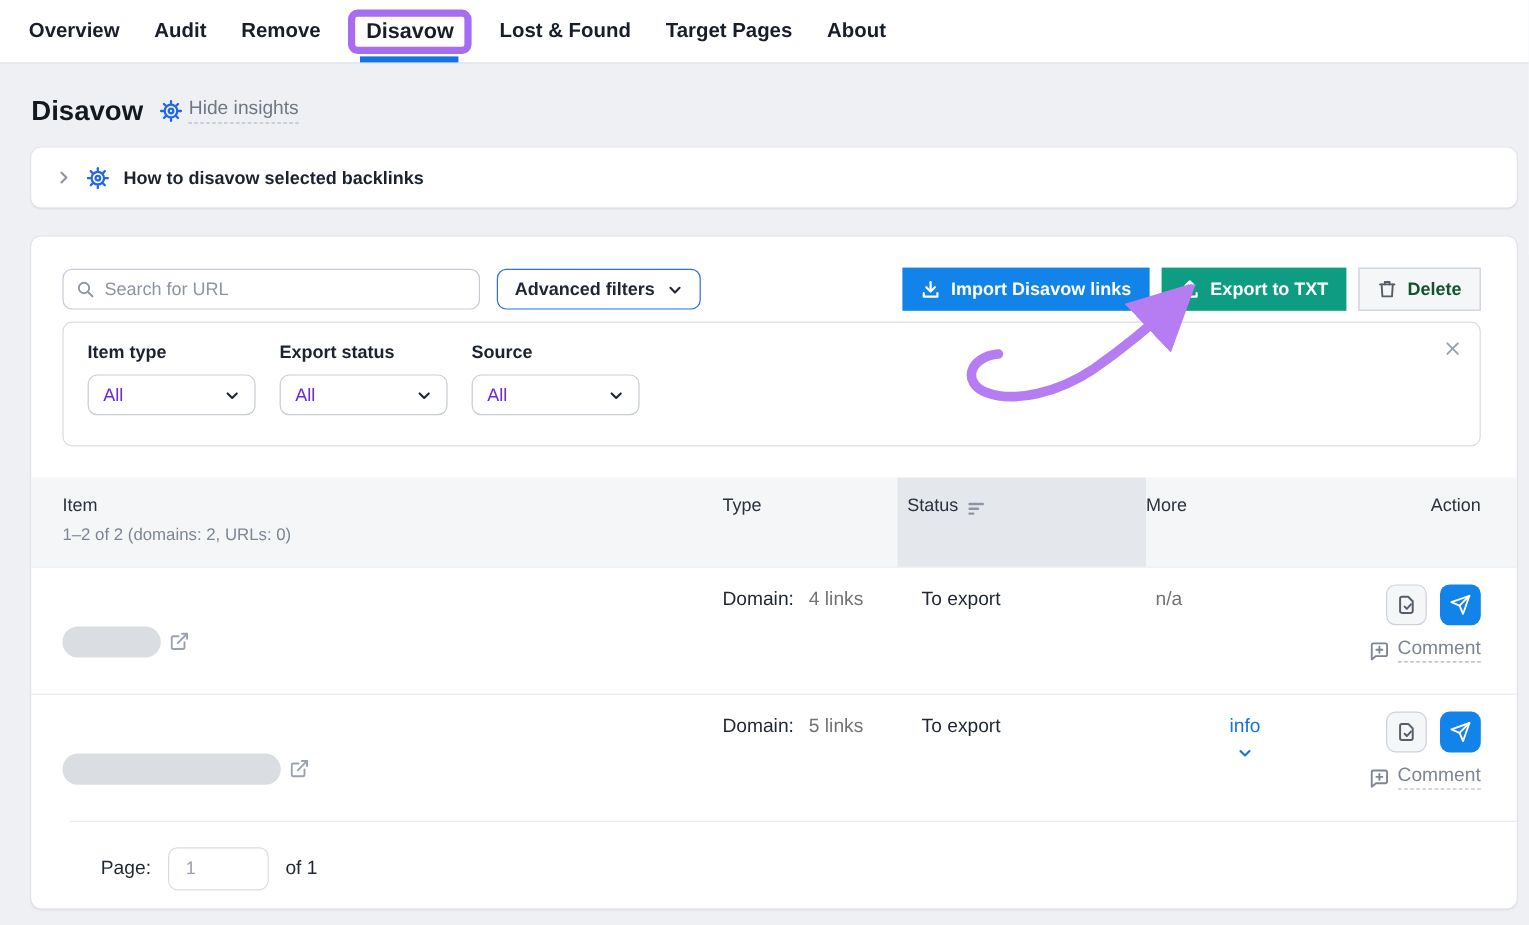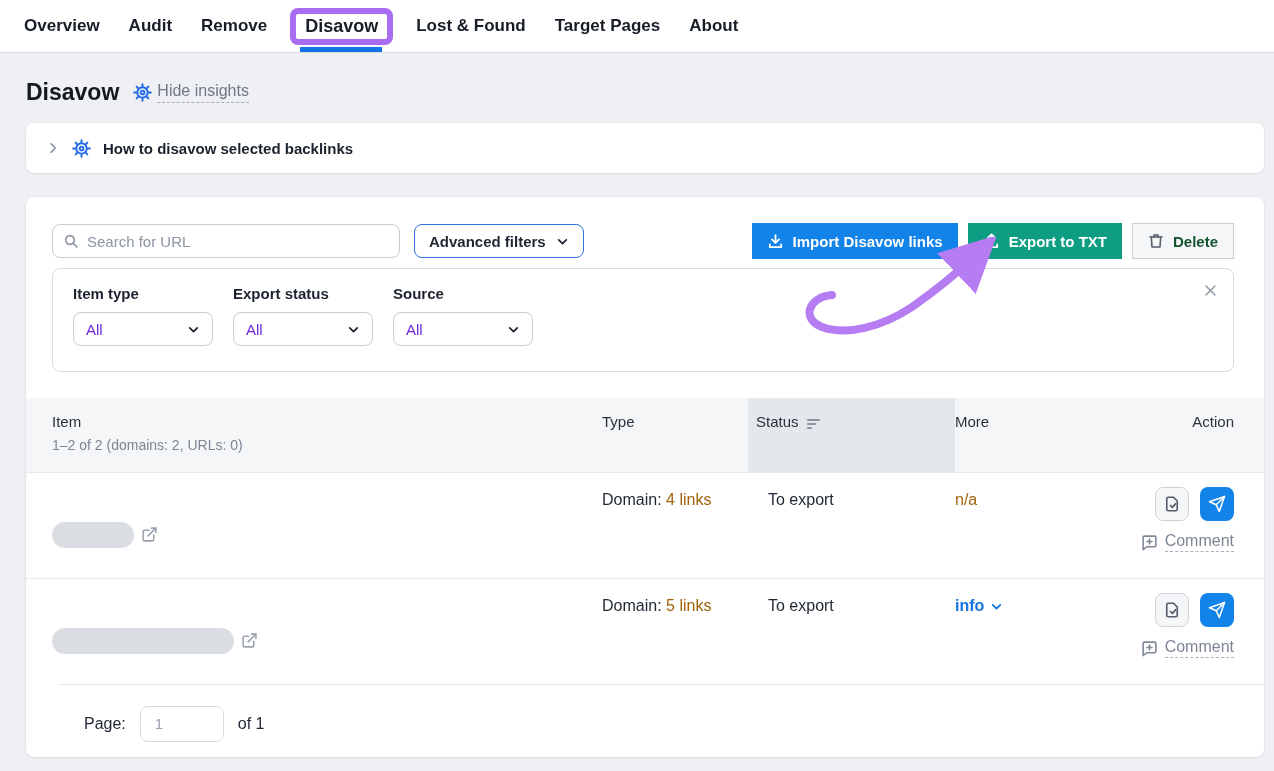--- a/index.html
+++ b/index.html
@@ -162,24 +162,24 @@
   .sort-icon i:nth-child(3){ width:5px; }
   .row { height:106px; border-top:1px solid #e7eaee; padding-top:18px; }
   .row:first-of-type { border-top:none; }
   .cell { font-size:16px; color:#1f2733; }
   .cell-item { display:flex; align-items:center; gap:7px; }
   .redacted {
     height:26px; background:#dadde2; border-radius:13px;
   }
   .redacted.w1 { width:82px; }
   .redacted.w2 { width:182px; }
-  .muted { color:#a16207; }
+  .muted { color:#737373;margin-left:8px; }
   .info-link {
-    color:#1374e0; font-weight:700; font-size:16px;
-    display:flex; align-items:center; gap:6px; cursor:pointer;
+    color:#1374e0; font-weight:400; font-size:16px;
+    display:flex; align-items:center; gap:6px; cursor:pointer;flex-direction:column;
   }
   .cell-action {
     display:flex; flex-direction:column; align-items:flex-end; gap:11px;
     margin-top:-4px;
   }
   .action-btns { display:flex; gap:11px; }
   .icon-btn {
     width:34px; height:34px; border-radius:8px;
     display:flex; align-items:center; justify-content:center;
     cursor:pointer;

